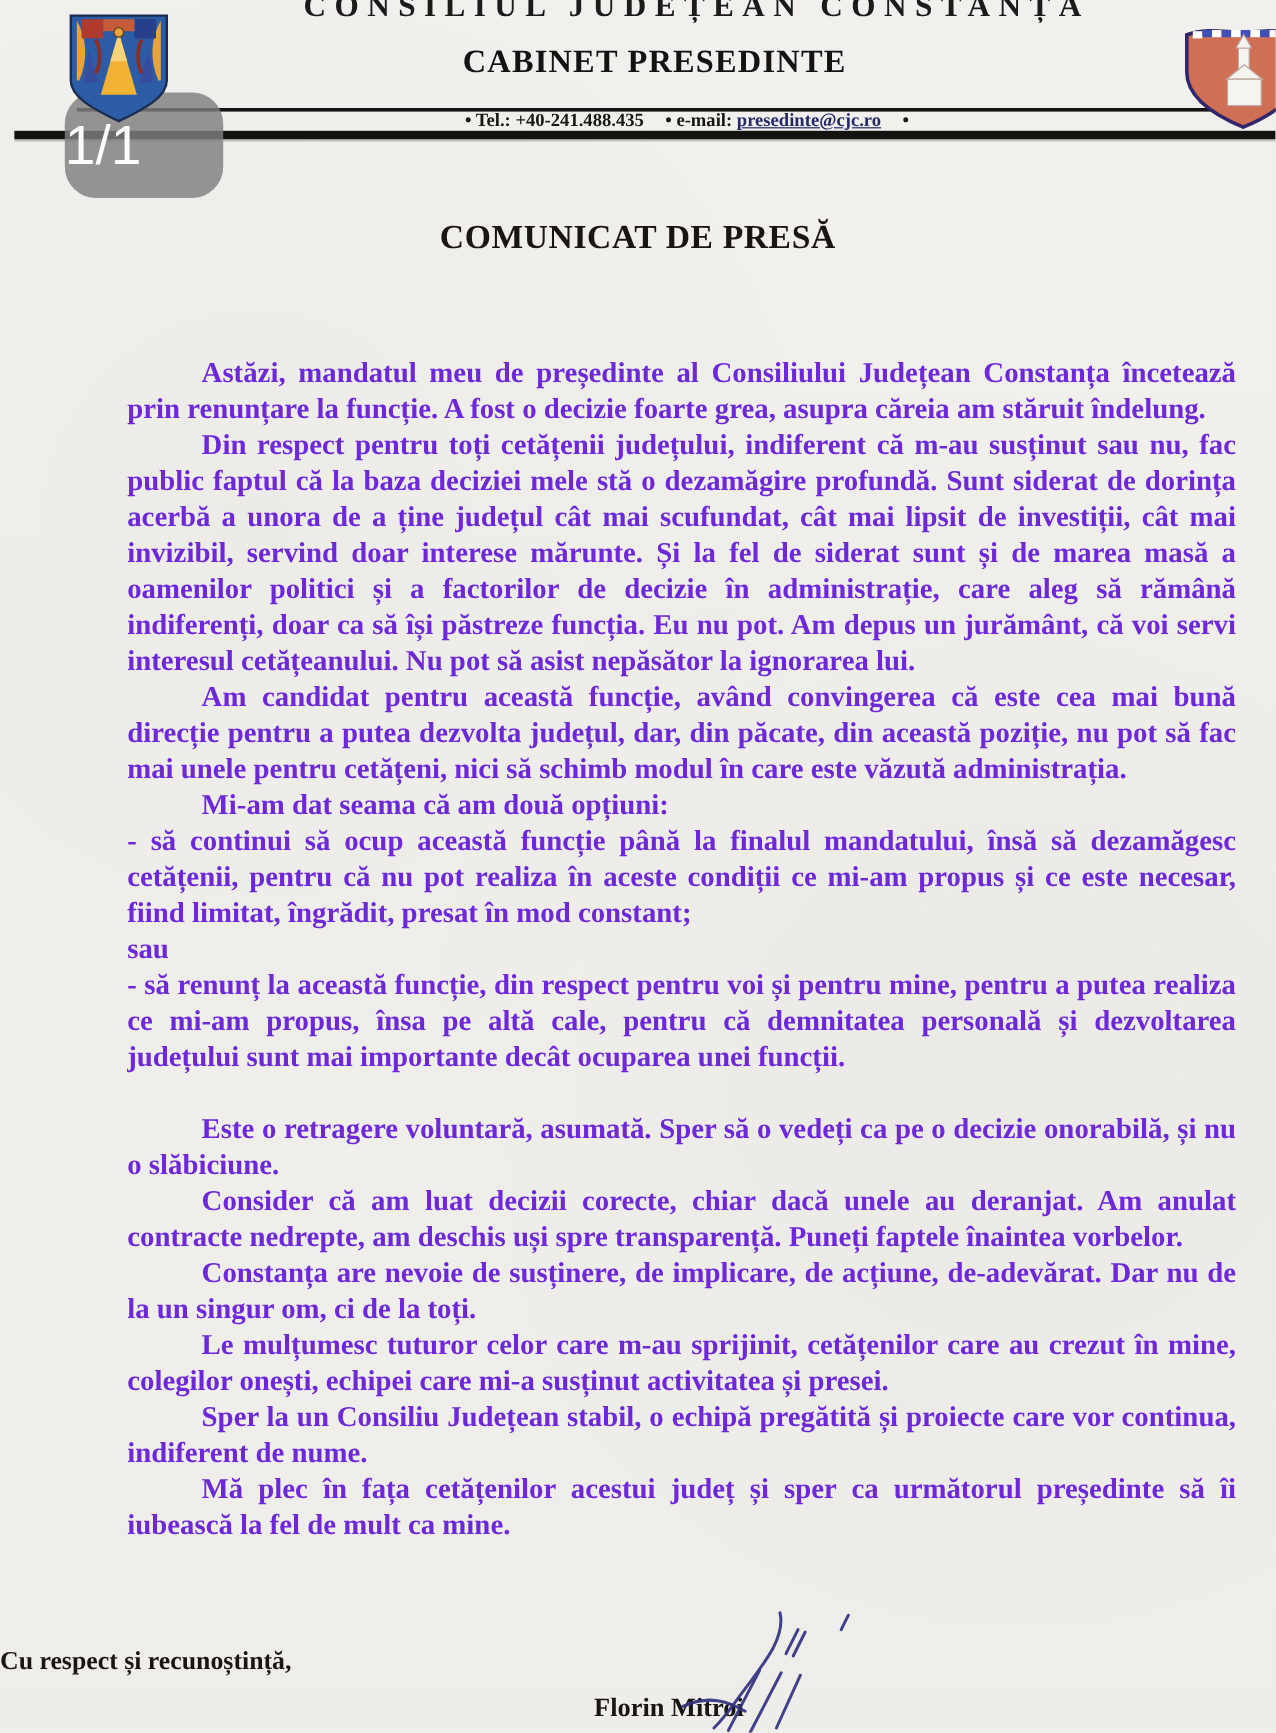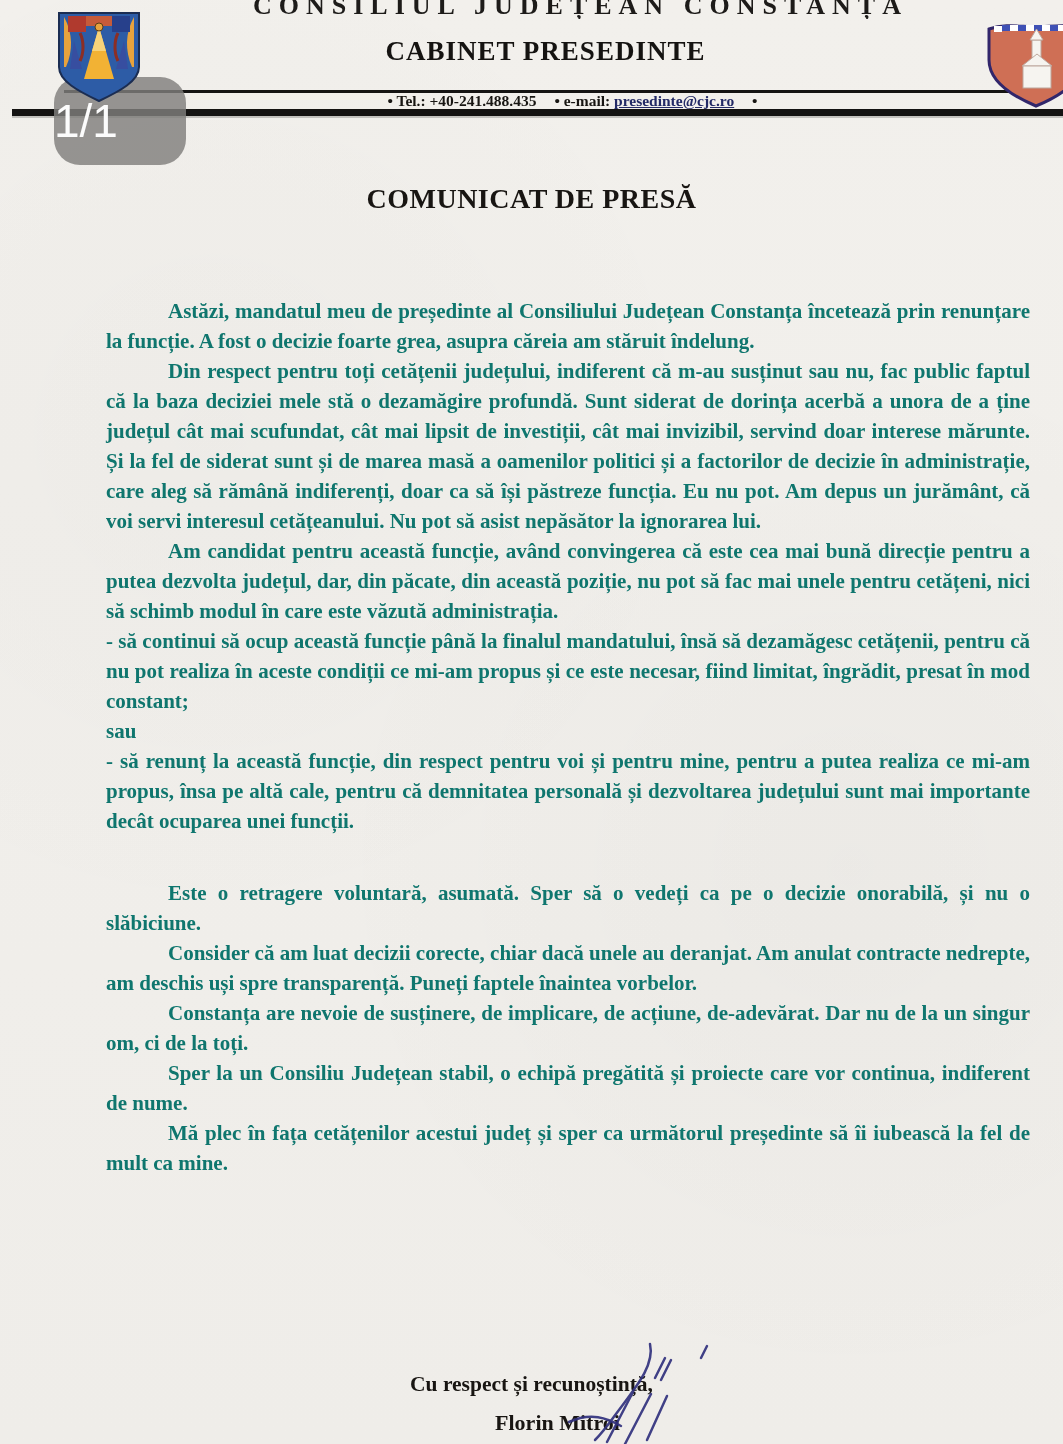--- a/index.html
+++ b/index.html
@@ -65,28 +65,28 @@
   
   .doc-title{
     position:absolute;top:183px;left:0;right:0;text-align:center;
     font-weight:bold;font-size:28px;letter-spacing:0.5px;color:#181512;
     z-index:1;
   }
   .doc-body{
     position:absolute;top:296px;left:106px;width:924px;z-index:1;
   }
   .doc-body p{
-    margin:0;font-weight:bold;font-size:21px;line-height:30px;
-    text-align:justify;color:#0f766e;
+    margin:0;font-weight:bold;font-size:24px;line-height:30px;
+    text-align:justify;color:#6d28d9;
   }
   .doc-body p.indent{text-indent:62px;}
-  .doc-body p.gap-large{margin-top:42px;}
+  .doc-body p.gap-large{margin-top:30px;}
   .doc-body p.gap-small{margin-top:18px;}
   .salutation{
-    position:absolute;top:1372px;left:0;right:0;text-align:center;
+    position:absolute;top:1372px;left:0;right:0;text-align:left;
     font-weight:bold;font-size:21.5px;color:#181512;z-index:1;
   }
   .signer{
     position:absolute;top:1410px;left:0;right:0;text-align:center;
     padding-left:52px;
     font-weight:bold;font-size:22px;color:#181512;z-index:1;
   }
   .signature-svg{position:absolute;left:555px;top:1336px;width:170px;height:108px;z-index:5;}
 </style>
 </head>
@@ -147,26 +147,28 @@
 <div class="page-badge">
   <span>1/1</span>
 </div>
 
 <div class="doc-title">COMUNICAT DE PRESĂ</div>
 
 <div class="doc-body">
     <p class="indent">Astăzi, mandatul meu de președinte al Consiliului Județean Constanța încetează prin renunțare la funcție. A fost o decizie foarte grea, asupra căreia am stăruit îndelung.</p>
     <p class="indent">Din respect pentru toți cetățenii județului, indiferent că m-au susținut sau nu, fac public faptul că la baza deciziei mele stă o dezamăgire profundă. Sunt siderat de dorința acerbă a unora de a ține județul cât mai scufundat, cât mai lipsit de investiții, cât mai invizibil, servind doar interese mărunte. Și la fel de siderat sunt și de marea masă a oamenilor politici și a factorilor de decizie în administrație, care aleg să rămână indiferenți, doar ca să își păstreze funcția. Eu nu pot. Am depus un jurământ, că voi servi interesul cetățeanului. Nu pot să asist nepăsător la ignorarea lui.</p>
     <p class="indent">Am candidat pentru această funcție, având convingerea că este cea mai bună direcție pentru a putea dezvolta județul, dar, din păcate, din această poziție, nu pot să fac mai unele pentru cetățeni, nici să schimb modul în care este văzută administrația.</p>
+    <p class="indent">Mi-am dat seama că am două opțiuni:</p>
     <p class="flush">- să continui să ocup această funcție până la finalul mandatului, însă să dezamăgesc cetățenii, pentru că nu pot realiza în aceste condiții ce mi-am propus și ce este necesar, fiind limitat, îngrădit, presat în mod constant;</p>
     <p class="flush">sau</p>
     <p class="flush">- să renunț la această funcție, din respect pentru voi și pentru mine, pentru a putea realiza ce mi-am propus, însa pe altă cale, pentru că demnitatea personală și dezvoltarea județului sunt mai importante decât ocuparea unei funcții.</p>
     <p class="indent gap-large">Este o retragere voluntară, asumată. Sper să o vedeți ca pe o decizie onorabilă, și nu o slăbiciune.</p>
     <p class="indent">Consider că am luat decizii corecte, chiar dacă unele au deranjat. Am anulat contracte nedrepte, am deschis uși spre transparență. Puneți faptele înaintea vorbelor.</p>
     <p class="indent">Constanța are nevoie de susținere, de implicare, de acțiune, de-adevărat. Dar nu de la un singur om, ci de la toți.</p>
+    <p class="indent">Le mulțumesc tuturor celor care m-au sprijinit, cetățenilor care au crezut în mine, colegilor onești, echipei care mi-a susținut activitatea și presei.</p>
     <p class="indent">Sper la un Consiliu Județean stabil, o echipă pregătită și proiecte care vor continua, indiferent de nume.</p>
     <p class="indent">Mă plec în fața cetățenilor acestui județ și sper ca următorul președinte să îi iubească la fel de mult ca mine.</p>
   </div>
 
 <div class="salutation">Cu respect și recunoștință,</div>
 <div class="signer">Florin Mitroi</div>
 
 <svg class="signature-svg" viewBox="0 0 170 108">
   <g stroke="#32327e" stroke-width="2.5" fill="none" stroke-linecap="round" opacity="0.92">
     <path d="M100,42 L110,22"></path>

